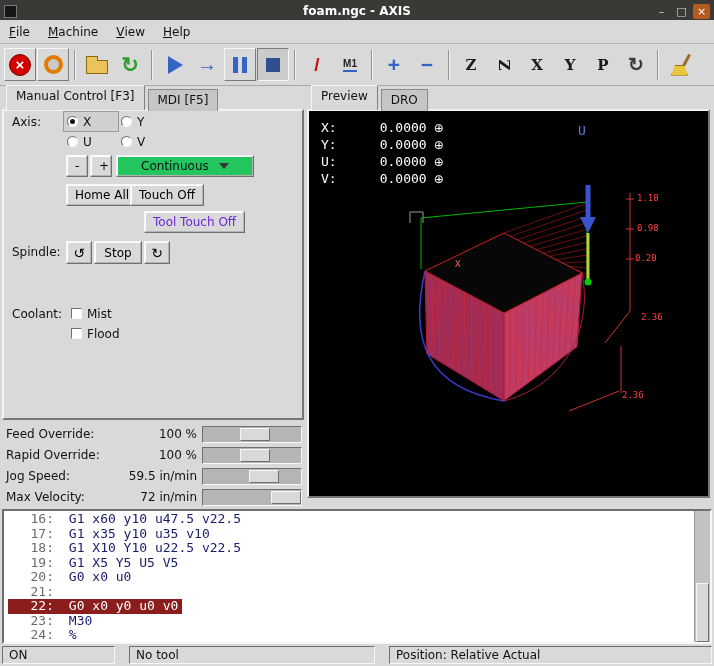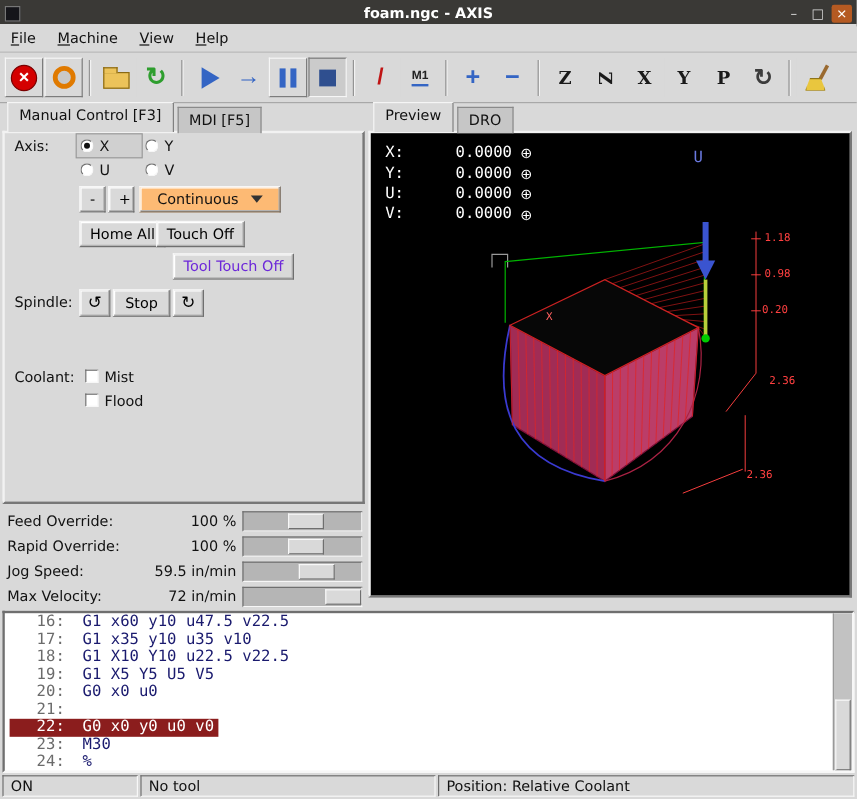--- a/index.html
+++ b/index.html
@@ -81,21 +81,21 @@
   .radio.sel{box-shadow:0 0 0 1px #9a9a9a;background:#d0d0d0;}
   .radio.sel .dot::after{content:"";position:absolute;left:2px;top:2px;width:5px;height:5px;border-radius:50%;background:#111;}
   .check .box{width:11px;height:11px;background:#fff;border:1px solid;border-color:#6f6f6f #f7f7f7 #f7f7f7 #6f6f6f;}
   .btn{font:12px "DejaVu Sans",sans-serif;background:#d9d9d9;padding:2px 8px;position:absolute;
     border:1px solid;border-color:#f7f7f7 #6f6f6f #6f6f6f #f7f7f7;
     box-shadow:inset -1px -1px 0 #b3b3b3,inset 1px 1px 0 #fff;}
   .btn.disabled{color:#6d28d9;}
   .jog-minus{left:62px;top:44px;width:22px;height:22px;}
   .jog-plus{left:86px;top:44px;width:22px;height:22px;}
   .optmenu{position:absolute;left:112px;top:44px;height:22px;min-width:98px;display:flex;align-items:center;
-    gap:10px;padding:0 14px;background:#fdba74;border:1px solid;border-color:#f7f7f7 #6f6f6f #6f6f6f #f7f7f7;
+    gap:10px;padding:0 24px;background:#22c55e;border:1px solid;border-color:#f7f7f7 #6f6f6f #6f6f6f #f7f7f7;
     box-shadow:inset -1px -1px 0 #b3b3b3,inset 1px 1px 0 #fff;}
   .dd-arrow{width:0;height:0;border-left:5px solid transparent;border-right:5px solid transparent;
     border-top:6px solid #333;margin-left:auto;}
   .home-all{left:62px;top:73px;height:22px;}
   .touch-off{left:126px;top:73px;height:22px;}
   .tool-touch-off{left:140px;top:100px;height:22px;}
   .spindle-ccw{left:62px;top:130px;width:26px;height:23px;padding:0;font-size:14px;}
   .spindle-stop{left:90px;top:130px;width:48px;height:23px;}
   .spindle-cw{left:140px;top:130px;width:26px;height:23px;padding:0;font-size:14px;}
   .coolant-list{position:absolute;left:64px;top:193px;display:flex;flex-direction:column;gap:1px;}
@@ -125,21 +125,21 @@
   .gline{white-space:pre;width:fit-content;padding-right:4px;}
   .gline .lnum{display:inline-block;width:30px;text-align:right;margin-right:7px;color:var(--lnum,#6b6b6b);margin-left:16px;}
   .gline .ltext{color:var(--gtext,#1a1a6e);}
   .gline.active{background:var(--highlight,#8b1d1d);}
   .gline.active .lnum,.gline.active .ltext{color:#fff;}
   .gscroll{position:absolute;right:0;top:0;width:16px;height:131px;background:#c2c2c2;border-left:1px solid #999;}
   .gthumb{position:absolute;left:1px;width:13px;top:55%;height:45%;background:#d9d9d9;
     border:1px solid;border-color:#f7f7f7 #6f6f6f #6f6f6f #f7f7f7;}
 
   
-  .statusbar{position:absolute;left:2px;top:646px;width:710px;height:18px;display:flex;gap:2px;}
+  .statusbar{position:absolute;left:2px;top:646px;width:710px;height:18px;display:flex;gap:14px;}
   .scell{border:1px solid;border-color:#6f6f6f #f7f7f7 #f7f7f7 #6f6f6f;background:#d9d9d9;
     padding:0 6px;display:flex;align-items:center;}
   .scell-1{width:113px;} .scell-2{width:246px;} .scell-3{flex:1;}
 </style>
 <title>foam.ngc - AXIS</title></head>
 <body style="--bg: #d9d9d9; --titlebar: #3a3936; --preview_bg: #000000; --blue: #3465c4; --green: #2e9e2e; --estop: #d40000; --power: #e07a00; --highlight: #8b1d1d; --gtext: #1a1a6e; --lnum: #6b6b6b; --dim: #ff4040;">
 
 <div class="titlebar">
   <div class="win-icon"></div>
   <div class="title">foam.ngc - AXIS</div>
@@ -417,14 +417,14 @@
       <div class="gline"><span class="lnum">24:</span><span class="ltext"> %</span></div>
     </div>
   <div class="gscroll">
     <div class="gthumb"></div>
   </div>
 </div>
 
 <div class="statusbar">
   <div class="scell scell-1">ON</div>
   <div class="scell scell-2">No tool</div>
-  <div class="scell scell-3">Position: Relative Coolant</div>
+  <div class="scell scell-3">Position: Relative Actual</div>
 </div>
 
 </body></html>

